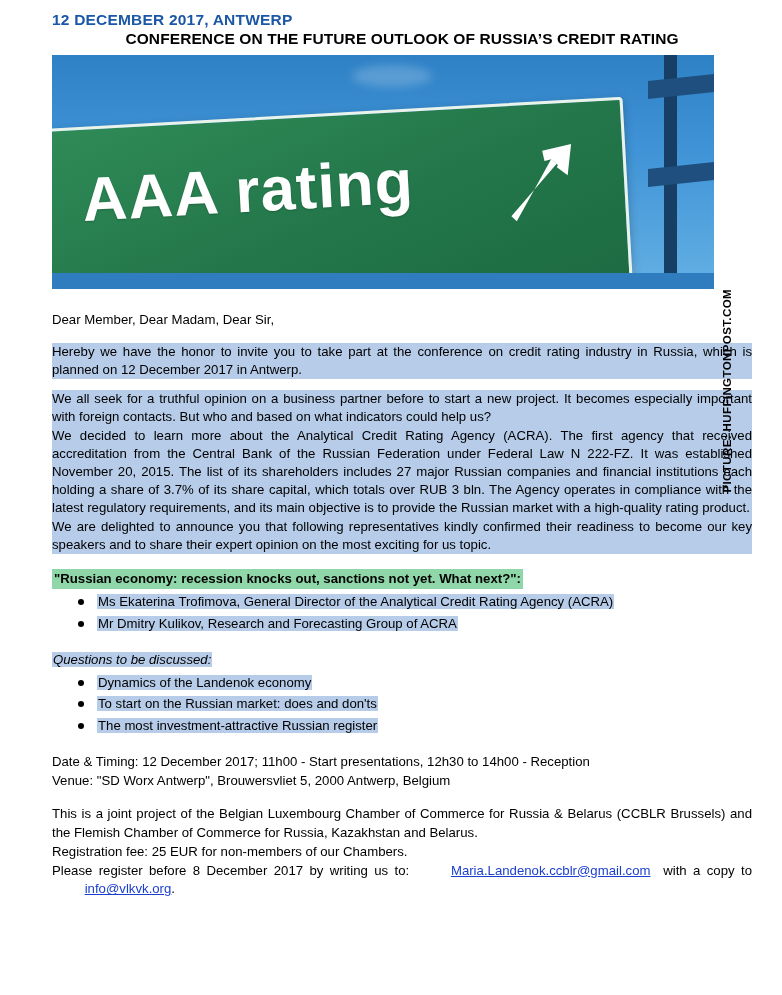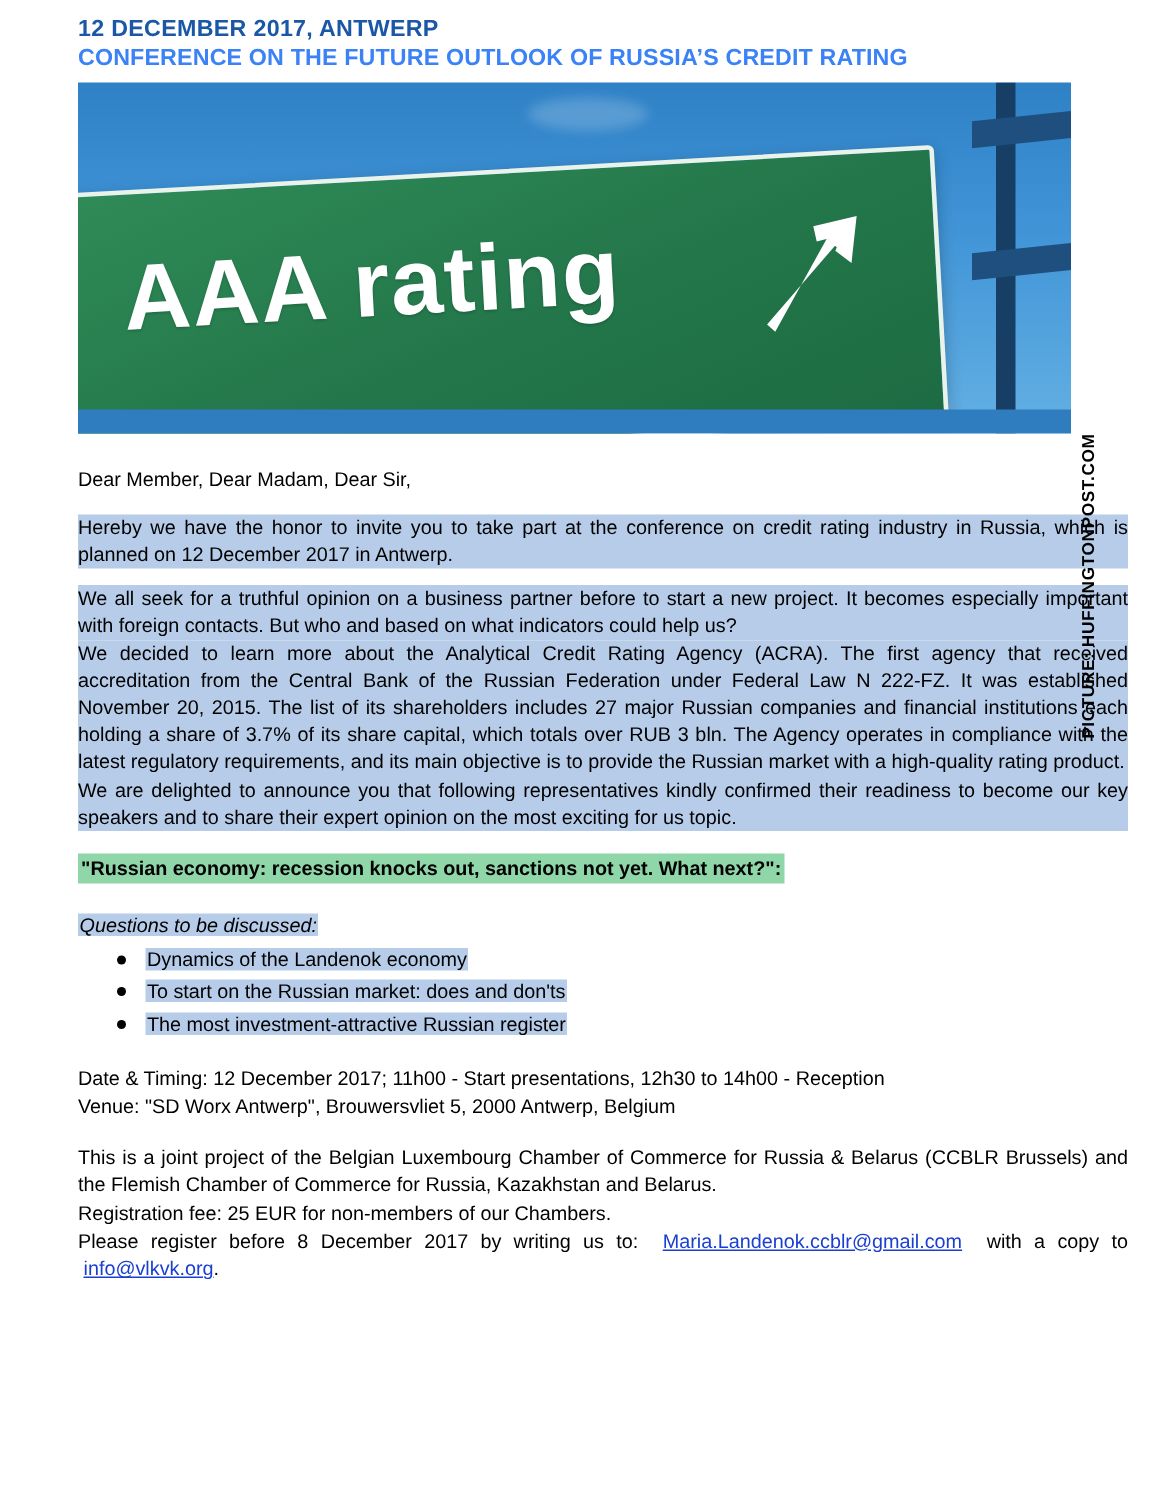--- a/index.html
+++ b/index.html
@@ -27,26 +27,27 @@
   }
   .line-date {
     color: #1a57a6;
     font-size: 15.5px;
     font-weight: bold;
     letter-spacing: 0.2px;
     line-height: 1.25;
     white-space: nowrap;
   }
   .line-title {
-    color: #3b82f6;
+    color: #000000;
     font-size: 15.5px;
     font-weight: bold;
     letter-spacing: 0.1px;
     line-height: 1.3;
     white-space: nowrap;
+    text-align: center;
   }
   .line-sub {
     color: #000000;
     font-size: 14.5px;
     font-weight: bold;
     line-height: 1.35;
     margin-top: 1px;
     white-space: nowrap;
   }
 
@@ -217,20 +218,21 @@
   }
   .qline .txt { background: #b6cce8; padding: 0 1px; font-style: italic; }
 
   .plain {
     margin: 0;
     line-height: 1.42;
   }
   .link {
     color: #1a3fd0;
     text-decoration: underline;
+    margin-left: 29px;
   }
   .justify { text-align: justify; }
 </style>
 </head>
 <body>
 
 <div class="page">
 
   <div class="header-block">
     <div class="line-date">12 DECEMBER 2017, ANTWERP</div>
@@ -276,20 +278,28 @@
     <p class="hl">We decided to learn more about the Analytical Credit Rating Agency (ACRA). The first agency that received accreditation from the Central Bank of the Russian Federation under Federal Law N 222-FZ. It was established November 20, 2015. The list of its shareholders includes 27 major Russian companies and financial institutions each holding a share of 3.7% of its share capital, which totals over RUB 3 bln. The Agency operates in compliance with the latest regulatory requirements, and its main objective is to provide the Russian market with a high-quality rating product.</p>
     <p class="hl">We are delighted to announce you that following representatives kindly confirmed their readiness to become our key speakers and to share their expert opinion on the most exciting for us topic.</p>
 
     <div class="spacer-14"></div>
 
     <div>
       <span class="greenbar">"Russian economy: recession knocks out, sanctions not yet. What next?":</span>
     </div>
 
     <ul class="speakers">
+      <li>
+        <span class="bullet"></span>
+        <span class="txt">Ms Ekaterina Trofimova, General Director of the Analytical Credit Rating Agency (ACRA)</span>
+      </li>
+      <li>
+        <span class="bullet"></span>
+        <span class="txt">Mr Dmitry Kulikov, Research and Forecasting Group of ACRA</span>
+      </li>
     </ul>
 
     <div class="spacer-14"></div>
 
     <div class="qline">
       <span class="txt">Questions to be discussed:</span>
     </div>
 
     <ul class="speakers">
       <li>

